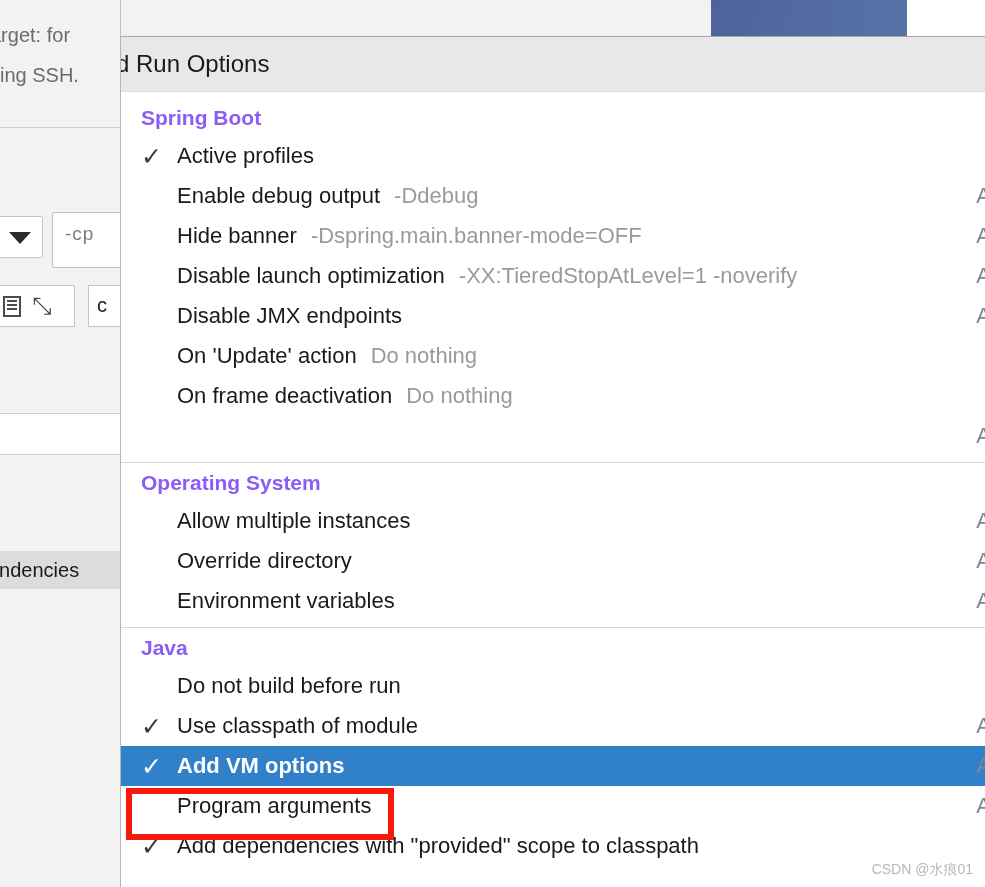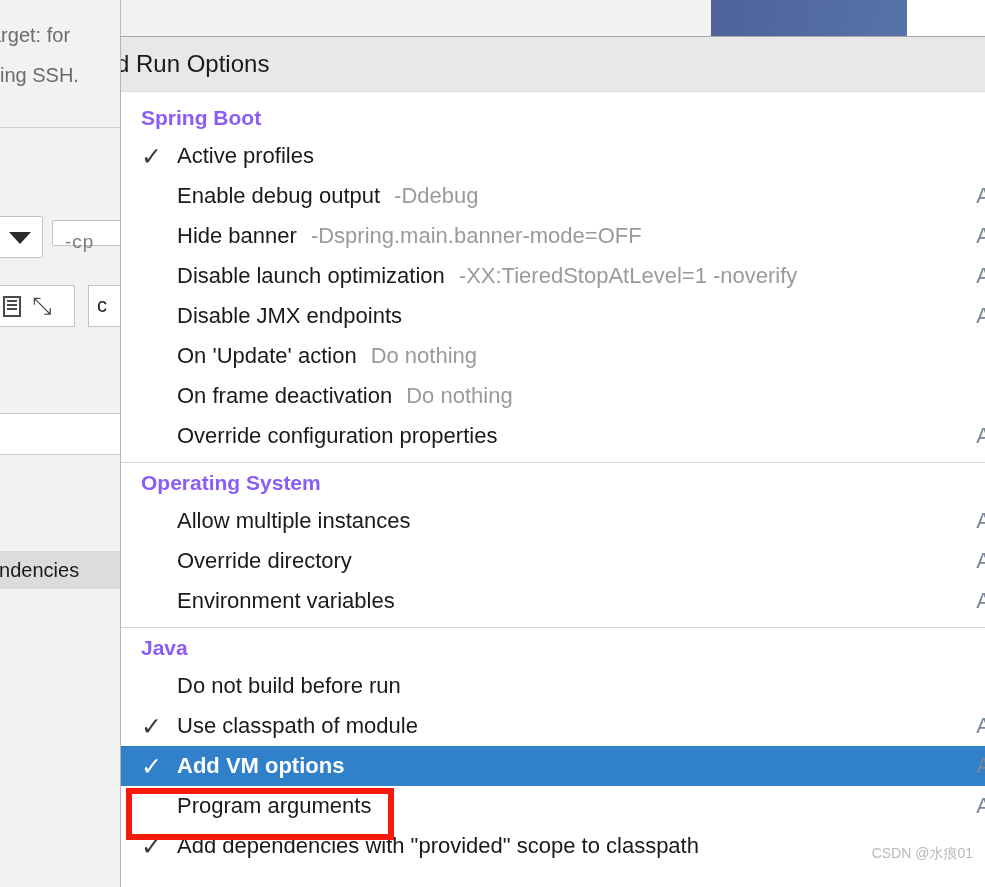--- a/index.html
+++ b/index.html
@@ -222,21 +222,21 @@
     left: 126px; top: 788px;
     width: 268px; height: 52px;
     border: 6px solid #f61a0c;
     box-sizing: border-box;
     pointer-events: none;
   }
 
   
   #watermark {
     position: absolute;
-    right: 12px; bottom: 24px;
+    right: 12px; bottom: 8px;
     font-size: 14px;
     color: #b8b8b8;
     white-space: nowrap;
   }
 </style>
 </head>
 <body>
 
 <div id="bg-layer">
 
@@ -250,21 +250,21 @@
   <div class="bg-panel-left">
 
     <div class="bg-desc-text" style="top:15px;">arget: for</div>
     <div class="bg-desc-text" style="top:55px;">sing SSH.</div>
 
     <div class="bg-hline" style="top:127px;"></div>
 
     <div class="bg-field" style="left:-60px; top:216px; width:103px; height:42px;">
       <div class="bg-caret" style="left:68px; top:15px;"></div>
     </div>
-    <div class="bg-field" style="left:52px; top:220px; width:90px; height:26px;">
+    <div class="bg-field" style="left:52px; top:212px; width:90px; height:56px;">
       <span class="bg-field-label">-cp</span>
     </div>
 
     <div class="bg-icon-box" style="left:-40px; top:285px; width:115px; height:42px;">
       <div class="glyph-lines" style="left:42px; top:10px;">
           <i></i>
           <i></i>
           <i></i>
         </div>
       <div class="glyph-expand" style="left:72px; top:6px;">⤢</div>
@@ -324,21 +324,20 @@
           <span class="option-label">On 'Update' action</span>
           <span class="option-hint">Do nothing</span>
         </div>
         <div class="option-row">
           <span class="check-cell"></span>
           <span class="option-label">On frame deactivation</span>
           <span class="option-hint">Do nothing</span>
         </div>
         <div class="option-row">
           <span class="check-cell"></span>
-          <span class="option-label">Override configuration properties</span>
           <span class="option-shortcut">A</span>
         </div>
       </div>
       <div class="section-divider"></div>
       <div class="section">
         <div class="section-header">Operating System</div>
         <div class="option-row">
           <span class="check-cell"></span>
           <span class="option-label">Allow multiple instances</span>
           <span class="option-shortcut">A</span>

